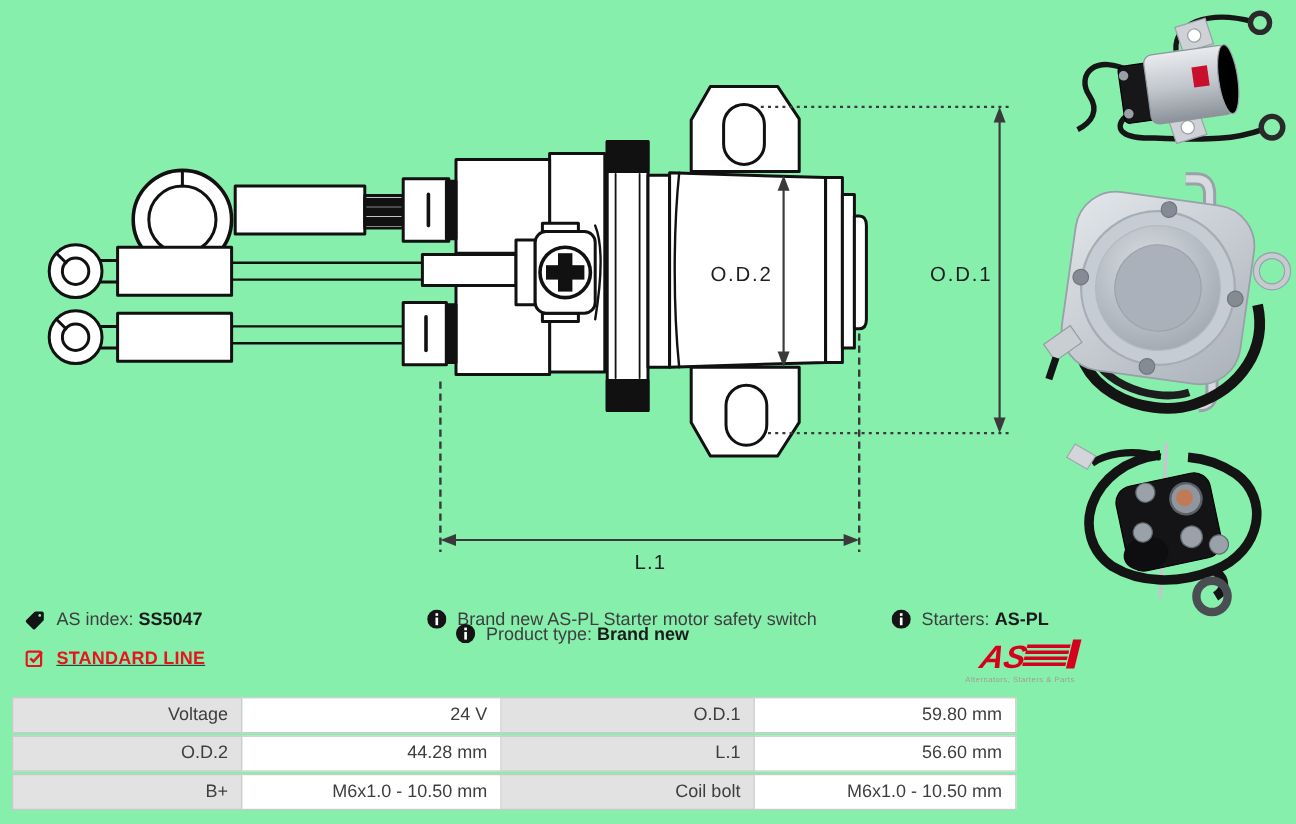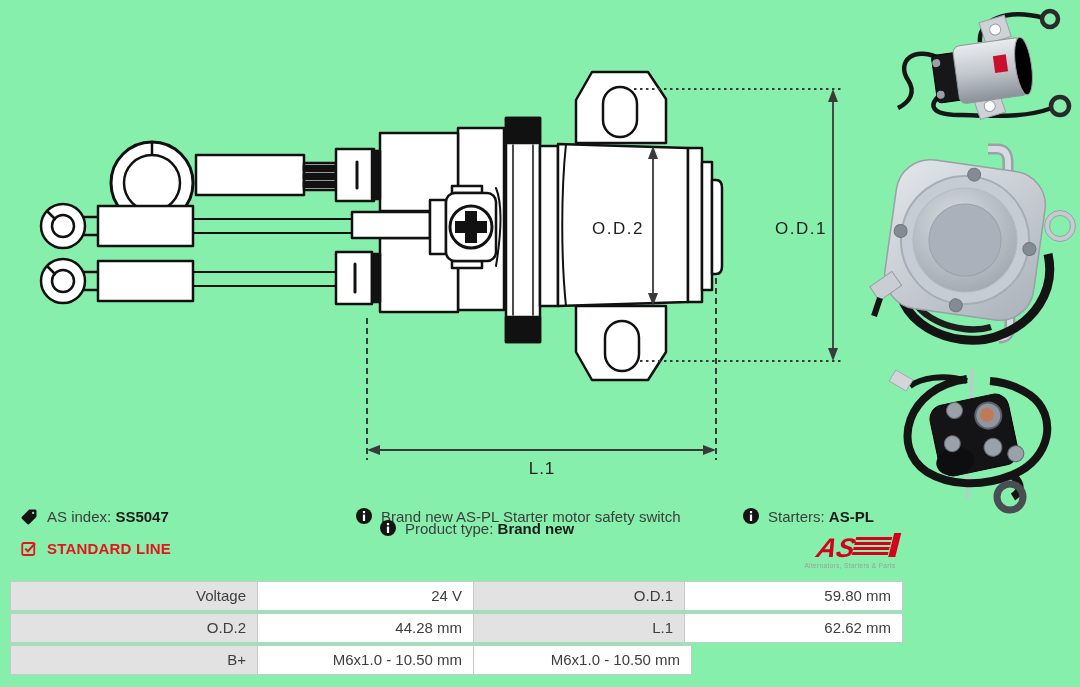--- a/index.html
+++ b/index.html
@@ -15,21 +15,21 @@
   .info-item b{color:#1c1c1c;font-weight:700;}
   .red-line{color:#e8141b;font-weight:700;letter-spacing:0.2px;}
   .as-logo{position:absolute;left:792px;top:530px;}
   .spec-table{position:absolute;left:10px;top:581px;}
   .spec-row{display:flex;margin-bottom:2px;}
   .cell{box-sizing:border-box;height:30px;line-height:28px;border:1px solid #c9c9c9;
         font-size:15px;color:#3e3e3e;text-align:right;padding-right:11px;}
   .cell+.cell{border-left:none;}
   .lab{background:#e2e2e2;}
   .val{background:#ffffff;}
-  .w1{width:248px;} .w2{width:216px;} .w3{width:211px;} .w4{width:218px;padding-left:27px;}
+  .w1{width:192px;} .w2{width:216px;} .w3{width:211px;} .w4{width:218px;padding-left:27px;}
 </style>
 </head>
 <body>
 
 <div class="stage">
 
   <svg class="drawing" width="860" height="500" viewBox="0 0 860 500">
     <g stroke="#111" stroke-width="2.5" fill="#fff" stroke-linejoin="round" stroke-linecap="round">
 
       <g>
@@ -230,21 +230,21 @@
           C21.78,14.05,22,13.55,22,13S21.78,11.95,21.41,11.58z M6.5,8C5.67,8,5,7.33,5,6.5S5.67,5,6.5,5
           S8,5.67,8,6.5S7.33,8,6.5,8z"></path>
       </g>
     </svg>
     <span>
       <span>AS index:</span>
       <b>SS5047</b>
     </span>
   </div>
 
-  <div class="info-item" style="left:20px;top:540px;">
+  <div class="info-item" style="left:20px;top:540px;text-decoration:underline;">
     <svg width="18" height="18" viewBox="0 0 24 24">
       <rect x="3" y="4" width="16" height="16" rx="2" fill="none" stroke="#e8141b" stroke-width="2.4"></rect>
       <polyline points="7,11.5 10.5,15 20,4.5" fill="none" stroke="#e8141b" stroke-width="2.8"></polyline>
     </svg>
     <span class="red-line">STANDARD LINE</span>
   </div>
 
   <div class="info-item" style="left:336px;top:508px;padding-left:20px;">
     <svg width="16" height="16" viewBox="0 0 16 16">
       <circle cx="8" cy="8" r="8" fill="#141414"></circle>
@@ -294,22 +294,23 @@
     <div class="spec-row">
       <div class="cell lab w1">Voltage</div>
       <div class="cell val w2">24 V</div>
       <div class="cell lab w3">O.D.1</div>
       <div class="cell val w4">59.80 mm</div>
     </div>
     <div class="spec-row">
       <div class="cell lab w1">O.D.2</div>
       <div class="cell val w2">44.28 mm</div>
       <div class="cell lab w3">L.1</div>
-      <div class="cell val w4">62.62 mm</div>
+      <div class="cell val w4">56.60 mm</div>
     </div>
     <div class="spec-row">
       <div class="cell lab w1">B+</div>
       <div class="cell val w2">M6x1.0 - 10.50 mm</div>
+      <div class="cell lab w3">Coil bolt</div>
       <div class="cell val w4">M6x1.0 - 10.50 mm</div>
     </div>
   </div>
 
 </div>
 
 </body></html>

